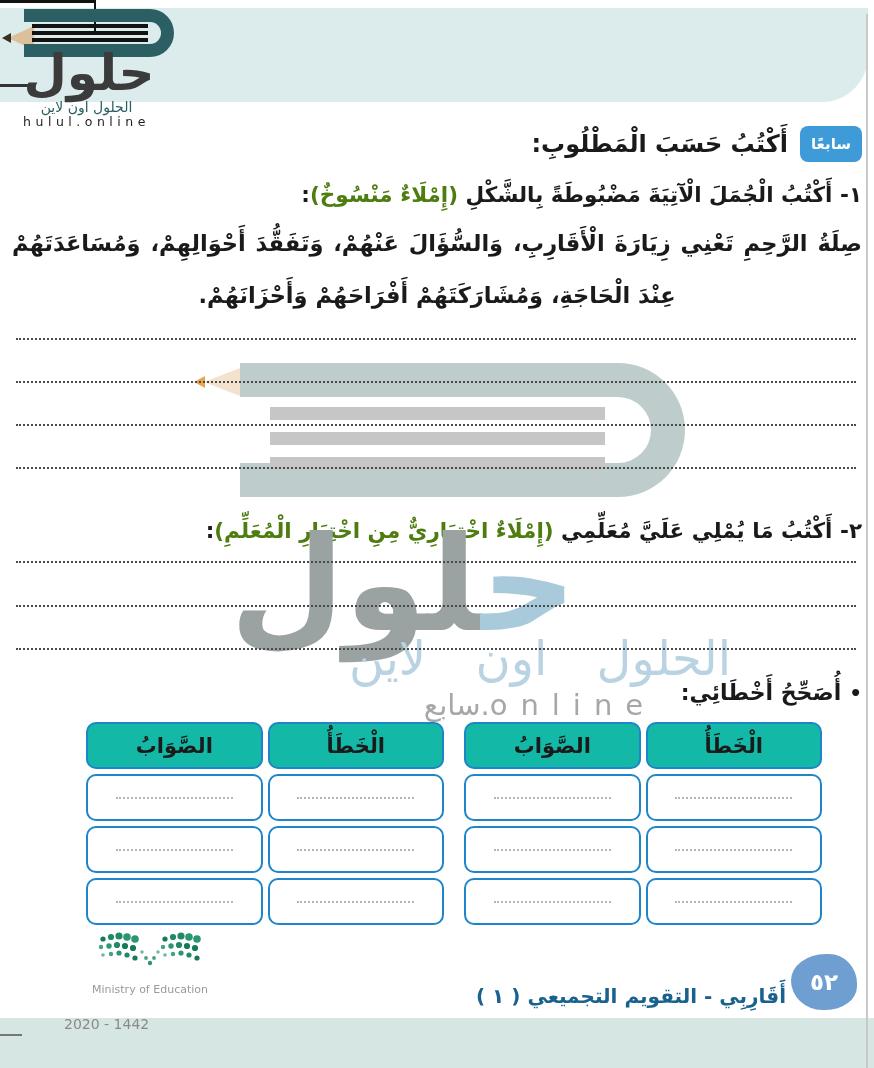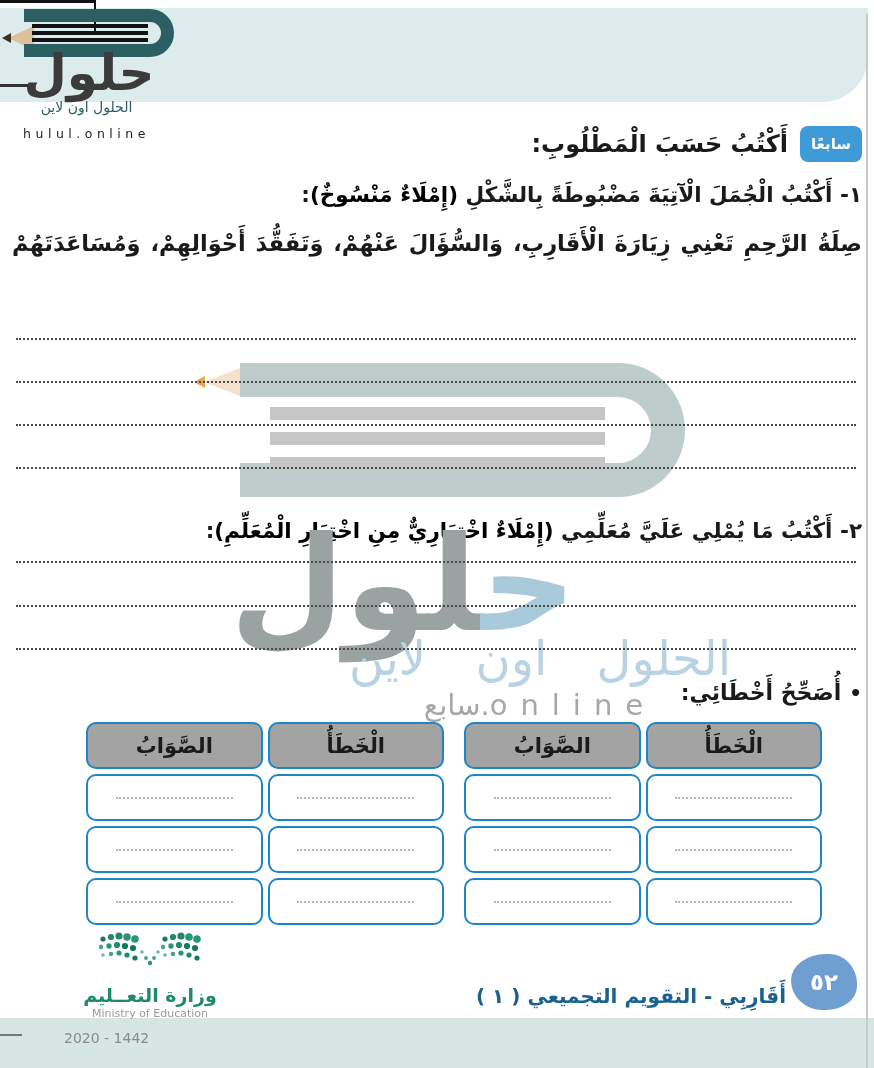--- a/index.html
+++ b/index.html
@@ -22,35 +22,35 @@
   .logo-pencil{position:absolute;left:8px;top:26px;width:0;height:0;
                border-top:12px solid transparent;border-bottom:12px solid transparent;
                border-right:26px solid #dcbf9b;}
   .logo-pencil-tip{position:absolute;left:2px;top:33px;width:0;height:0;
                border-top:5px solid transparent;border-bottom:5px solid transparent;
                border-right:9px solid #3a2f20;}
   .logo-word{position:absolute;left:14px;top:48px;width:150px;font-size:50px;font-weight:700;
              color:#3b3b3b;direction:rtl;text-align:center;line-height:1;}
   .logo-tagline{position:absolute;left:4px;top:99px;width:165px;font-size:14px;color:#2b5f63;
                 direction:rtl;text-align:center;}
-  .logo-domain{position:absolute;left:4px;top:126px;width:165px;font-size:12.5px;color:#1d1d1d;
+  .logo-domain{position:absolute;left:4px;top:114px;width:165px;font-size:12.5px;color:#1d1d1d;
                letter-spacing:4.5px;text-align:center;}
   
   .section-head{position:absolute;top:126px;right:12px;display:flex;direction:rtl;
                 align-items:center;gap:12px;}
   .badge{min-width:62px;height:36px;background:#3f9bd8;border-radius:8px;color:#fff;
          font-size:15px;font-weight:700;display:flex;align-items:center;justify-content:center;
          padding:0 6px;box-sizing:border-box;}
   .section-title{font-size:24px;font-weight:700;}
   
   .ex-line{position:absolute;right:12px;direction:rtl;font-size:21.5px;font-weight:700;
            white-space:nowrap;}
   .ex1{top:182px;}
   .ex2{top:497px;margin-top:21px;}
-  .red{color:#000000;}
+  .red{color:#4d7c0f;}
   .passage1{position:absolute;top:230px;left:12px;right:12px;direction:rtl;font-size:22.5px;
             font-weight:700;text-align:justify;text-align-last:justify;}
   .passage2{position:absolute;top:282px;left:12px;right:12px;direction:rtl;font-size:22.5px;
             font-weight:700;text-align:center;}
   .wline{position:absolute;left:16px;right:18px;height:0;border-bottom:2.5px dotted #4a4a4a;z-index:3;}
   
   .wm-book{position:absolute;left:240px;top:363px;width:445px;height:134px;box-sizing:border-box;
            border:34px solid #becdcc;border-left:none;border-radius:0 72px 72px 0;z-index:1;}
   .wm-stripe{position:absolute;background:#c6c6c6;height:13px;left:270px;width:335px;z-index:2;}
   .wm-pencil{position:absolute;left:204px;top:368px;width:0;height:0;z-index:1;
@@ -71,28 +71,28 @@
   
   .bullet-line{position:absolute;top:680px;right:12px;direction:rtl;font-size:22px;
                font-weight:700;z-index:3;display:flex;align-items:center;gap:8px;}
   .bullet-dot{font-size:20px;line-height:1;}
   
   .tables{position:absolute;top:722px;left:86px;width:736px;display:flex;direction:rtl;
           gap:20px;z-index:3;}
   .ctable{flex:1;display:grid;grid-template-columns:1fr 1fr;gap:5px;direction:rtl;}
   .cell{box-sizing:border-box;border:2.5px solid #1e86c8;border-radius:10px;height:47px;
         display:flex;align-items:center;justify-content:center;}
-  .cell.head{background:#a3a3a3;font-size:21px;font-weight:700;}
+  .cell.head{background:#14b8a6;font-size:21px;font-weight:700;}
   .cell.body{background:#ffffff;}
   .cell-dots{width:68%;height:0;border-bottom:2px dotted #b5b5b5;}
   
   .moe{position:absolute;left:52px;top:930px;width:196px;text-align:center;z-index:3;}
   .moe-name{font-size:19px;font-weight:700;color:#1e8a68;direction:rtl;margin-top:2px;}
   .moe-en{font-size:11px;color:#9a9a9a;margin-top:1px;}
-  .moe-years{font-size:14px;color:#8a8a8a;text-align:left;margin-top:10px;padding-left:12px;}
+  .moe-years{font-size:14px;color:#8a8a8a;text-align:left;margin-top:20px;padding-left:12px;}
   .footer-title{position:absolute;top:984px;right:88px;direction:rtl;font-size:20px;
                 font-weight:700;color:#19618e;z-index:3;}
   .page-chip{position:absolute;left:788px;top:951px;width:72px;height:62px;background:#6f9ed1;
              border-radius:55% 45% 50% 50% / 50% 55% 45% 55%;display:flex;align-items:center;
              justify-content:center;color:#fff;font-size:23px;font-weight:700;z-index:4;
              border:3px solid #fff;box-sizing:border-box;}
 </style>
 </head>
 <body>
 
@@ -119,20 +119,21 @@
   </div>
 
   <div class="section-head">
     <div class="badge">سابعًا</div>
     <div class="section-title">أَكْتُبُ حَسَبَ الْمَطْلُوبِ:</div>
   </div>
 
   <div class="ex-line ex1"><span>١- </span><span>أَكْتُبُ الْجُمَلَ الْآتِيَةَ مَضْبُوطَةً بِالشَّكْلِ </span><span class="red">(إِمْلَاءٌ مَنْسُوخٌ)</span><span>:</span></div>
 
   <div class="passage1">صِلَةُ الرَّحِمِ تَعْنِي زِيَارَةَ الْأَقَارِبِ، وَالسُّؤَالَ عَنْهُمْ، وَتَفَقُّدَ أَحْوَالِهِمْ، وَمُسَاعَدَتَهُمْ</div>
+  <div class="passage2">عِنْدَ الْحَاجَةِ، وَمُشَارَكَتَهُمْ أَفْرَاحَهُمْ وَأَحْزَانَهُمْ.</div>
 
   <div class="wline" style="top:338px;"></div>
   <div class="wline" style="top:381px;"></div>
   <div class="wline" style="top:424px;"></div>
   <div class="wline" style="top:467px;"></div>
 
   <div class="wm-pencil"></div>
   <div class="wm-pencil-tip"></div>
   <div class="wm-book"></div>
   <div class="wm-stripe" style="top:407px;"></div>
@@ -234,21 +235,20 @@
         <circle cx="90" cy="15" r="3.1" fill="#1e8a68"></circle>
           <circle cx="98" cy="16" r="3.1" fill="#157a5a"></circle>
         <circle cx="106" cy="18" r="3.1" fill="#157a5a"></circle>
         <circle cx="76" cy="25" r="1.8" fill="#6fb79e"></circle>
           <circle cx="84" cy="24" r="2.2" fill="#45a184"></circle>
         <circle cx="92" cy="23" r="2.6" fill="#2a9674"></circle>
           <circle cx="100" cy="25" r="2.6" fill="#1e8a68"></circle>
         <circle cx="108" cy="28" r="2.6" fill="#157a5a"></circle>
       </g>
     </svg>
-    <div class="moe-name">وزارة التعــليم</div>
     <div class="moe-en">Ministry of Education</div>
     <div class="moe-years">2020 - 1442</div>
   </div>
 
   <div class="footer-title">أَقَارِبِي - التقويم التجميعي ( ١ )</div>
   <div class="page-chip">٥٢</div>
 
 </div>
 
 </body></html>

